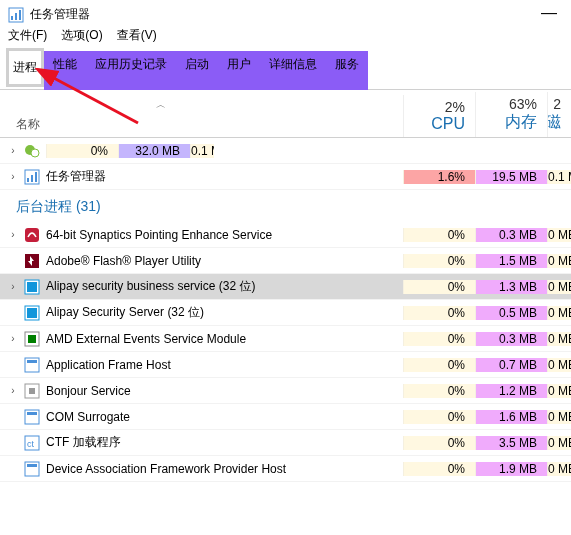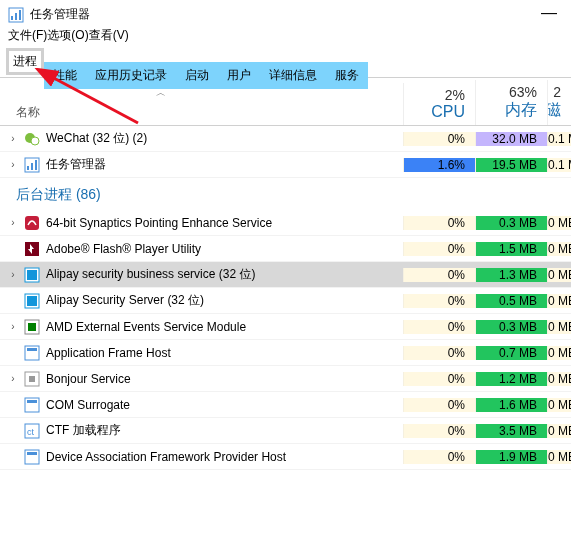--- a/index.html
+++ b/index.html
@@ -1,44 +1,44 @@
 <!DOCTYPE html>
 <html><head>
 <meta charset="utf-8">
 <style>
   * { box-sizing: border-box; margin: 0; padding: 0; font-family: "Microsoft YaHei", "Segoe UI", sans-serif; }
   body { width: 571px; height: 535px; background: #fff; overflow: hidden; font-size: 12px; color: #000; position: relative; }
   .titlebar { display: flex; align-items: center; padding: 6px 8px 2px 8px; }
   .titlebar .icon { width: 16px; height: 16px; margin-right: 6px; }
   .titlebar .title { font-size: 12px; }
   .winmin { position: absolute; right: 2px; top: 4px; width: 40px; text-align: center; font-size: 16px; color: #000; }
-  .menubar { display: flex; gap: 0; padding: 2px 4px 6px 8px; }
+  .menubar { display: flex; gap: 14px; padding: 2px 4px 6px 8px; }
   .menubar span { font-size: 12px; cursor: default; }
   .tabs { display: flex; border-bottom: 1px solid #d0d0d0; padding-left: 6px; }
-  .tab { padding: 4px 8px; font-size: 12px; border: 1px solid transparent; border-bottom: none; position: relative; top: 12px; background: #7dd3fc; }
+  .tab { padding: 4px 8px; font-size: 12px; border: 1px solid transparent; border-bottom: none; position: relative; top: 1px; background: #8b5cf6; }
   .tab.active { border-color: #d0d0d0; background: #fff; }
-  .redbox { border: 3px solid #ef4444; padding: 2px 4px; position: relative; top: -2px; }
+  .redbox { border: 3px solid #ef4444; padding: 8px 4px; position: relative; top: -2px; }
   .header { display: flex; border-bottom: 1px solid #d0d0d0; align-items: flex-end; height: 48px; }
   .col-name { flex: 1; padding: 4px 8px 4px 16px; font-size: 12px; color: #555; display: flex; align-items: center; }
   .sort-caret { margin-left: 140px; font-size: 10px; color: #555; }
   .col-name-label { margin-top: 4px; }
   .col-num { width: 72px; text-align: right; padding: 4px 10px; border-left: 1px solid #eee; display: flex; flex-direction: column; align-items: flex-end; justify-content: flex-end; }
   .col-num .pct { font-size: 14px; color: #333; }
   .col-num .lbl { font-size: 16px; color: #1a6fb0; }
   .col-num.cut { width: 24px; overflow: hidden; }
   .rows { }
   .row { display: flex; align-items: center; height: 26px; border-bottom: 1px solid #f2f2f2; }
   .row.sel { background: #d8d8d8; }
   .row .expander { width: 14px; text-align: center; color: #555; font-size: 10px; margin-left: 6px; }
   .row .picon { width: 16px; height: 16px; margin: 0 6px 0 4px; display: inline-flex; align-items: center; justify-content: center; }
   .row .pname { flex: 1; font-size: 12px; white-space: nowrap; overflow: hidden; }
   .row .cell { width: 72px; text-align: right; padding-right: 10px; font-size: 12px; border-left: 1px solid #f5f0e0; }
   .row .cell.cpu { background: #fff8e1; }
-  .row .cell.hot { background: #3b82f6; }
-  .row .cell.mem { background: #22c55e; }
+  .row .cell.hot { background: #fca5a5; }
+  .row .cell.mem { background: #f0abfc; }
   .row .cell.memhot { background: #c4b5fd; }
   .row .cell.cut { width: 24px; overflow: hidden; white-space: nowrap; }
   .grouphdr { padding: 8px 16px 6px 16px; color: #1a6fb0; font-size: 14px; }
   .arrow { position: absolute; pointer-events: none; }
   svg.iconsvg { width: 16px; height: 16px; }
 </style>
 </head>
 <body>
 
 <div class="titlebar">
@@ -102,41 +102,40 @@
 
 <div class="rows" id="rows">
     <div class="row">
       <span class="expander">›</span>
       <span class="picon">
         <svg class="iconsvg" viewBox="0 0 16 16">
           <circle cx="6" cy="7" r="5" fill="#7fbf3f"></circle>
           <circle cx="11" cy="10" r="4" fill="#fff" stroke="#7fbf3f"></circle>
         </svg>
       </span>
-      <span class="pname">WeChat (32 位) (2)</span>
       <span class="cell cpu">0%</span>
       <span class="cell memhot">32.0 MB</span>
       <span class="cell cpu cut">0.1 MB</span>
     </div>
     <div class="row">
       <span class="expander">›</span>
       <span class="picon">
         <svg class="iconsvg" viewBox="0 0 16 16">
           <rect x="1" y="1" width="14" height="14" fill="#fff" stroke="#4a90d9"></rect>
           <rect x="3" y="9" width="2" height="4" fill="#4a90d9"></rect>
           <rect x="7" y="6" width="2" height="7" fill="#4a90d9"></rect>
           <rect x="11" y="3" width="2" height="10" fill="#4a90d9"></rect>
         </svg>
       </span>
       <span class="pname">任务管理器</span>
       <span class="cell hot">1.6%</span>
       <span class="cell mem">19.5 MB</span>
       <span class="cell cpu cut">0.1 MB</span>
     </div>
-    <div class="grouphdr">后台进程 (86)</div>
+    <div class="grouphdr">后台进程 (31)</div>
     <div class="row">
       <span class="expander">›</span>
       <span class="picon">
         <svg class="iconsvg" viewBox="0 0 16 16">
           <rect x="1" y="1" width="14" height="14" rx="3" fill="#c41e3a"></rect>
           <path d="M4 10 Q8 2 12 10" stroke="#fff" fill="none" stroke-width="1.5"></path>
         </svg>
       </span>
       <span class="pname">64-bit Synaptics Pointing Enhance Service</span>
       <span class="cell cpu">0%</span>

